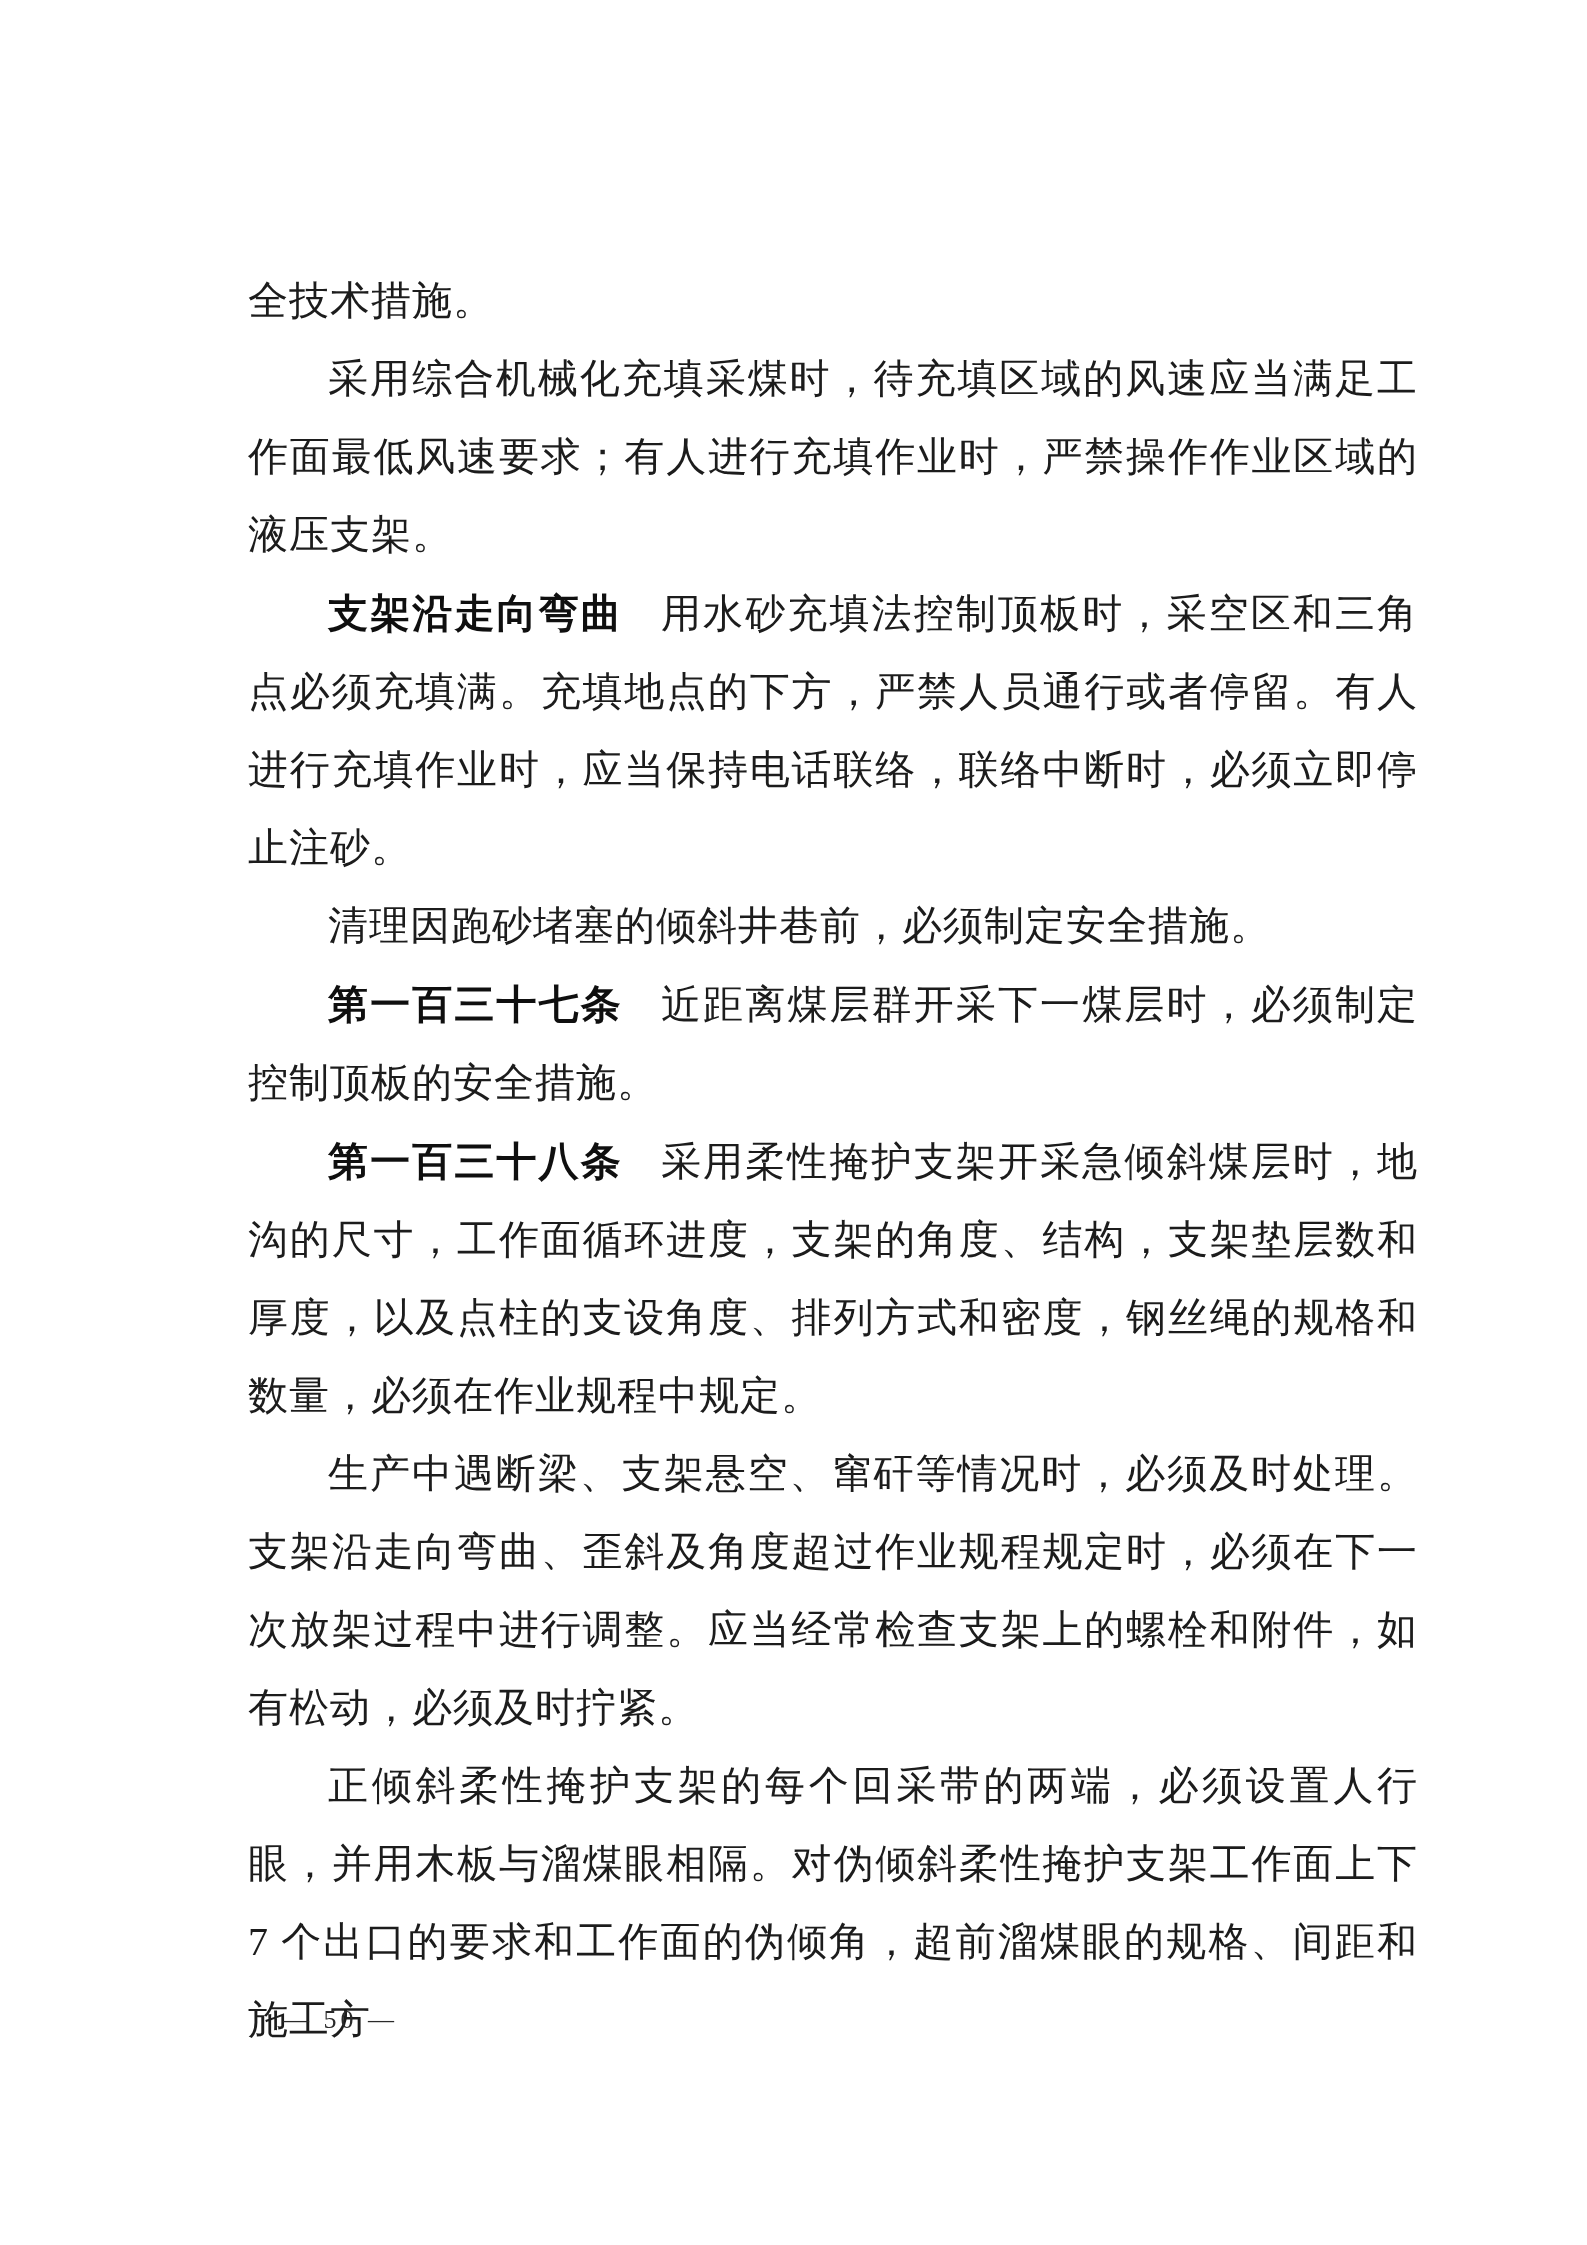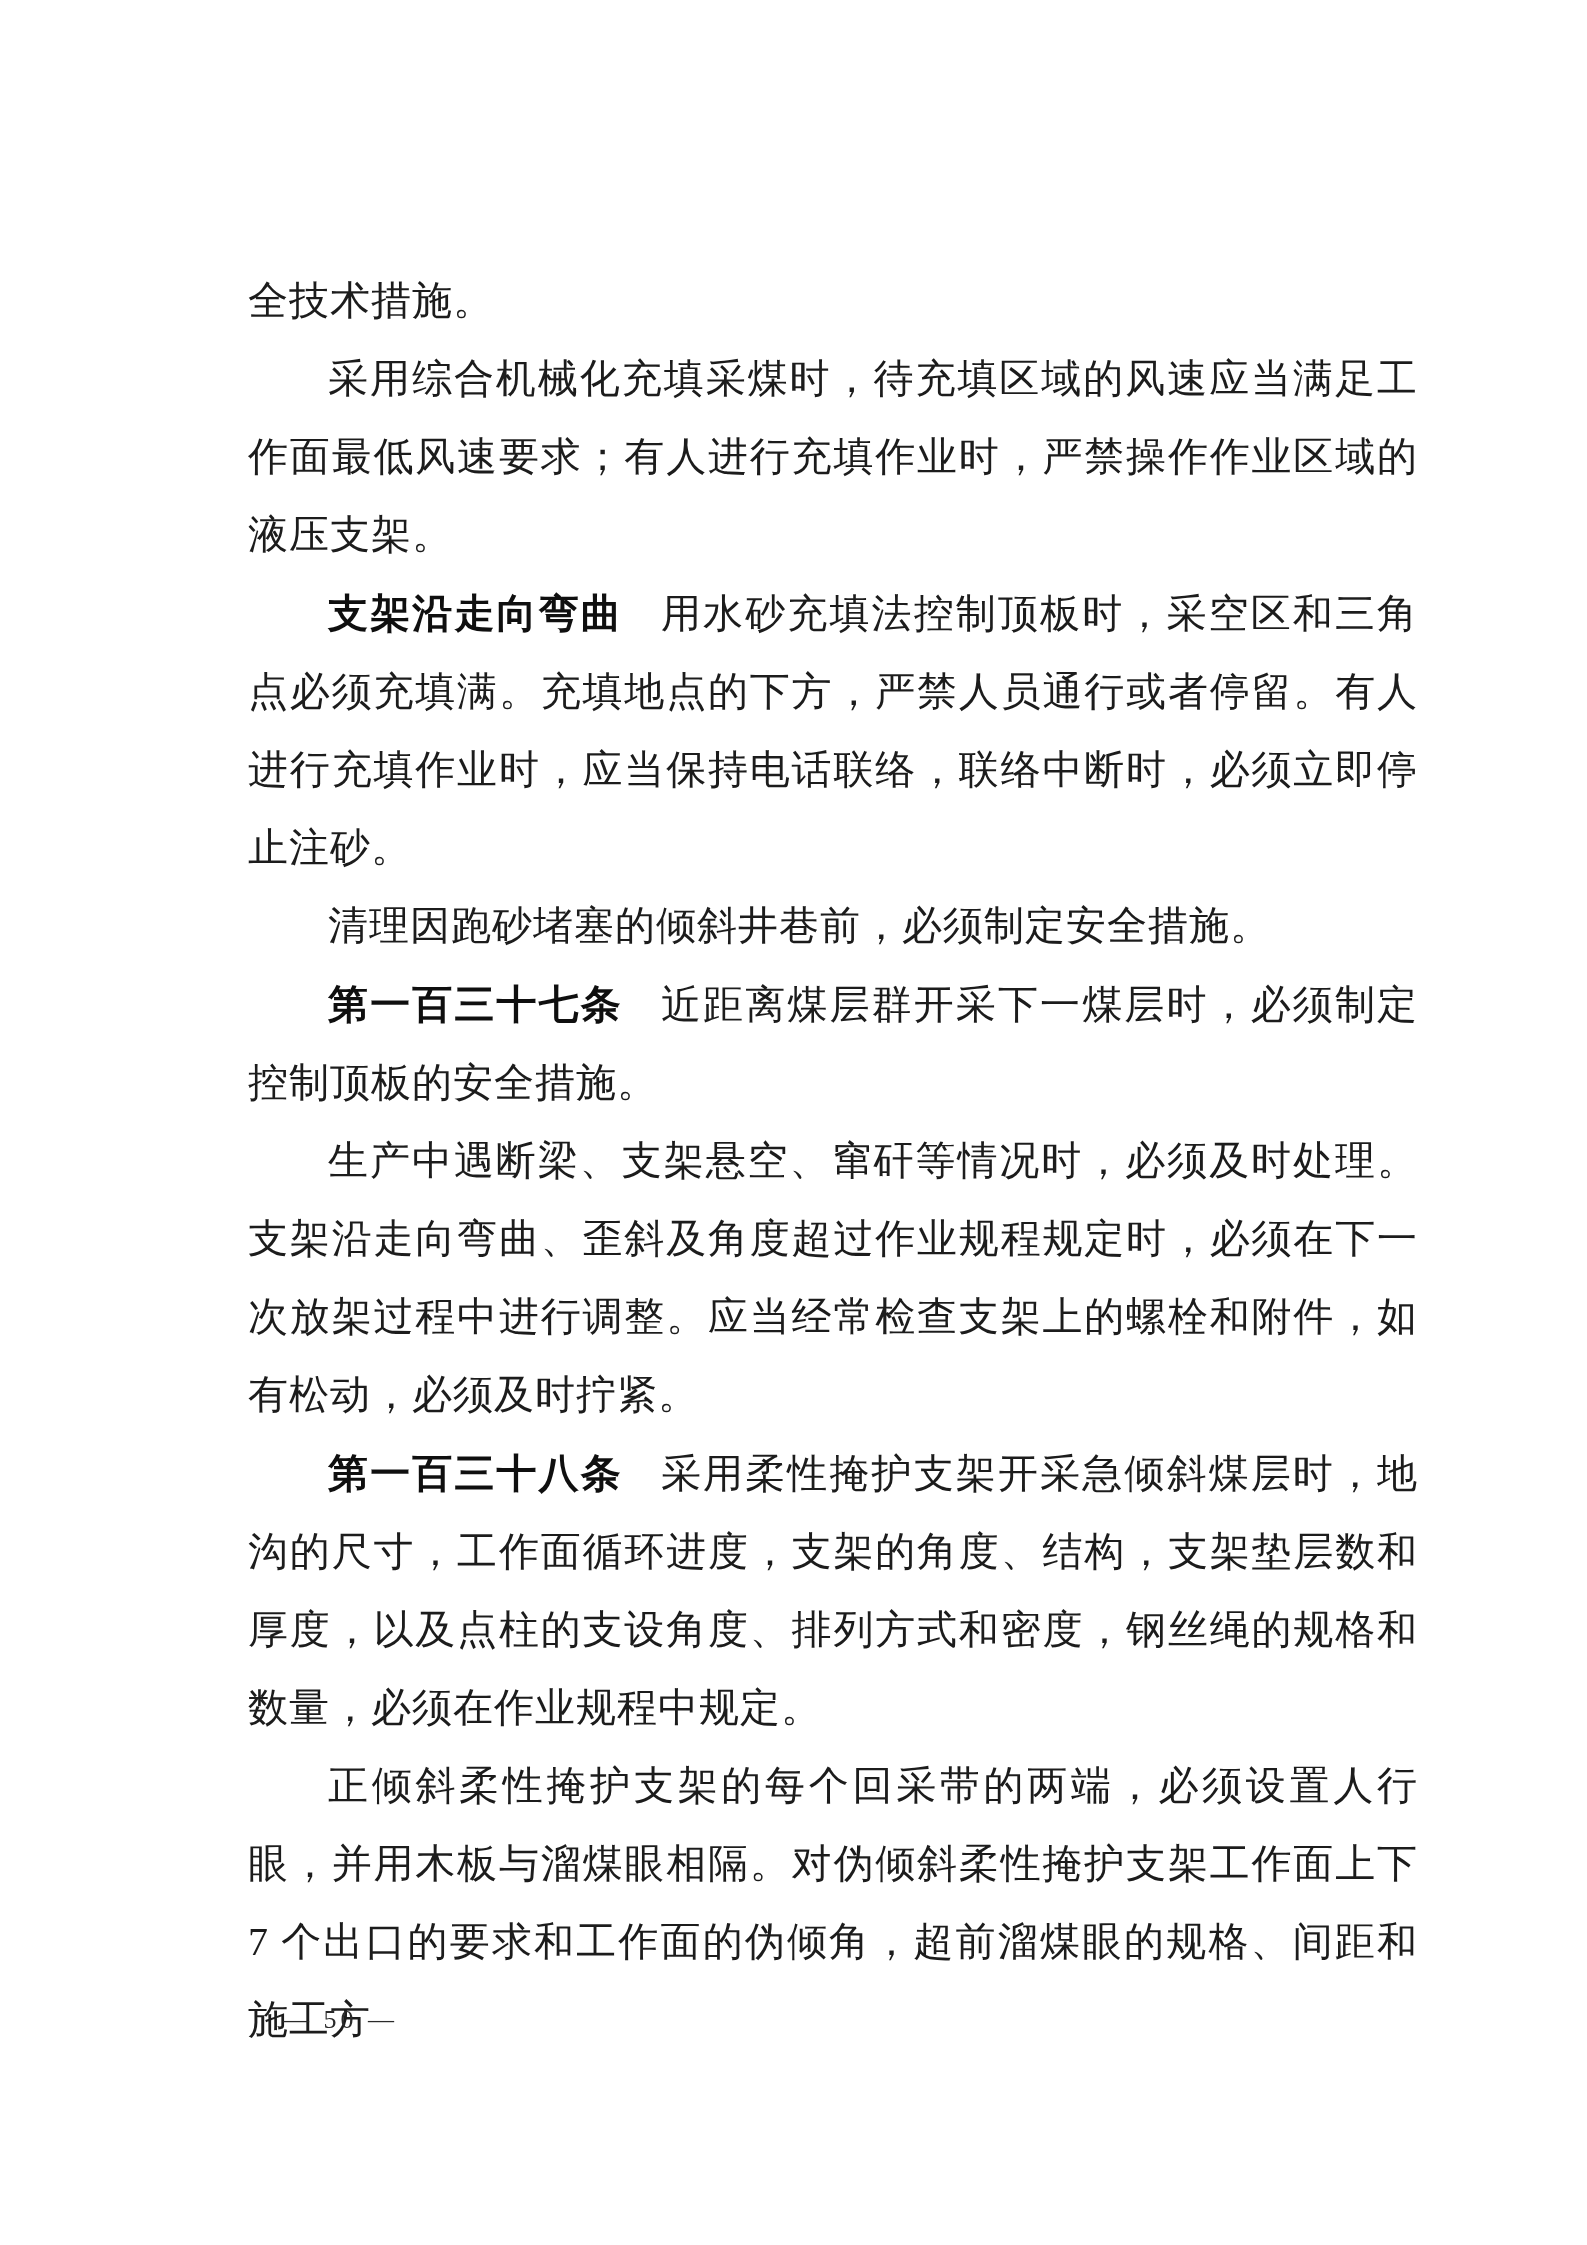--- a/index.html
+++ b/index.html
@@ -67,22 +67,22 @@
   <p class="para no-indent"><span class="para-text">全技术措施。</span></p>
 
   <p class="para indented"><span class="para-text">采用综合机械化充填采煤时，待充填区域的风速应当满足工作面最低风速要求；有人进行充填作业时，严禁操作作业区域的液压支架。</span></p>
 
   <p class="para indented"><b class="article-head">支架沿走向弯曲</b><span class="para-text">用水砂充填法控制顶板时，采空区和三角点必须充填满。充填地点的下方，严禁人员通行或者停留。有人进行充填作业时，应当保持电话联络，联络中断时，必须立即停止注砂。</span></p>
 
   <p class="para indented"><span class="para-text">清理因跑砂堵塞的倾斜井巷前，必须制定安全措施。</span></p>
 
   <p class="para indented"><b class="article-head">第一百三十七条</b><span class="para-text">近距离煤层群开采下一煤层时，必须制定控制顶板的安全措施。</span></p>
 
+  <p class="para indented"><b class="article-head">第一百三十八条</b><span class="para-text">采用柔性掩护支架开采急倾斜煤层时，地沟的尺寸，工作面循环进度，支架的角度、结构，支架垫层数和厚度，以及点柱的支设角度、排列方式和密度，钢丝绳的规格和数量，必须在作业规程中规定。</span></p>
+
   <p class="para indented"><span class="para-text">生产中遇断梁、支架悬空、窜矸等情况时，必须及时处理。支架沿走向弯曲、歪斜及角度超过作业规程规定时，必须在下一次放架过程中进行调整。应当经常检查支架上的螺栓和附件，如有松动，必须及时拧紧。</span></p>
-
-  <p class="para indented"><b class="article-head">第一百三十八条</b><span class="para-text">采用柔性掩护支架开采急倾斜煤层时，地沟的尺寸，工作面循环进度，支架的角度、结构，支架垫层数和厚度，以及点柱的支设角度、排列方式和密度，钢丝绳的规格和数量，必须在作业规程中规定。</span></p>
 
   <p class="para indented"><span class="para-text">正倾斜柔性掩护支架的每个回采带的两端，必须设置人行眼，并用木板与溜煤眼相隔。对伪倾斜柔性掩护支架工作面上下 7 个出口的要求和工作面的伪倾角，超前溜煤眼的规格、间距和施工方</span></p>
 </main>
   <footer class="footer">
     <span>— 50 —</span>
   </footer>
 </div>
 
 </body></html>

